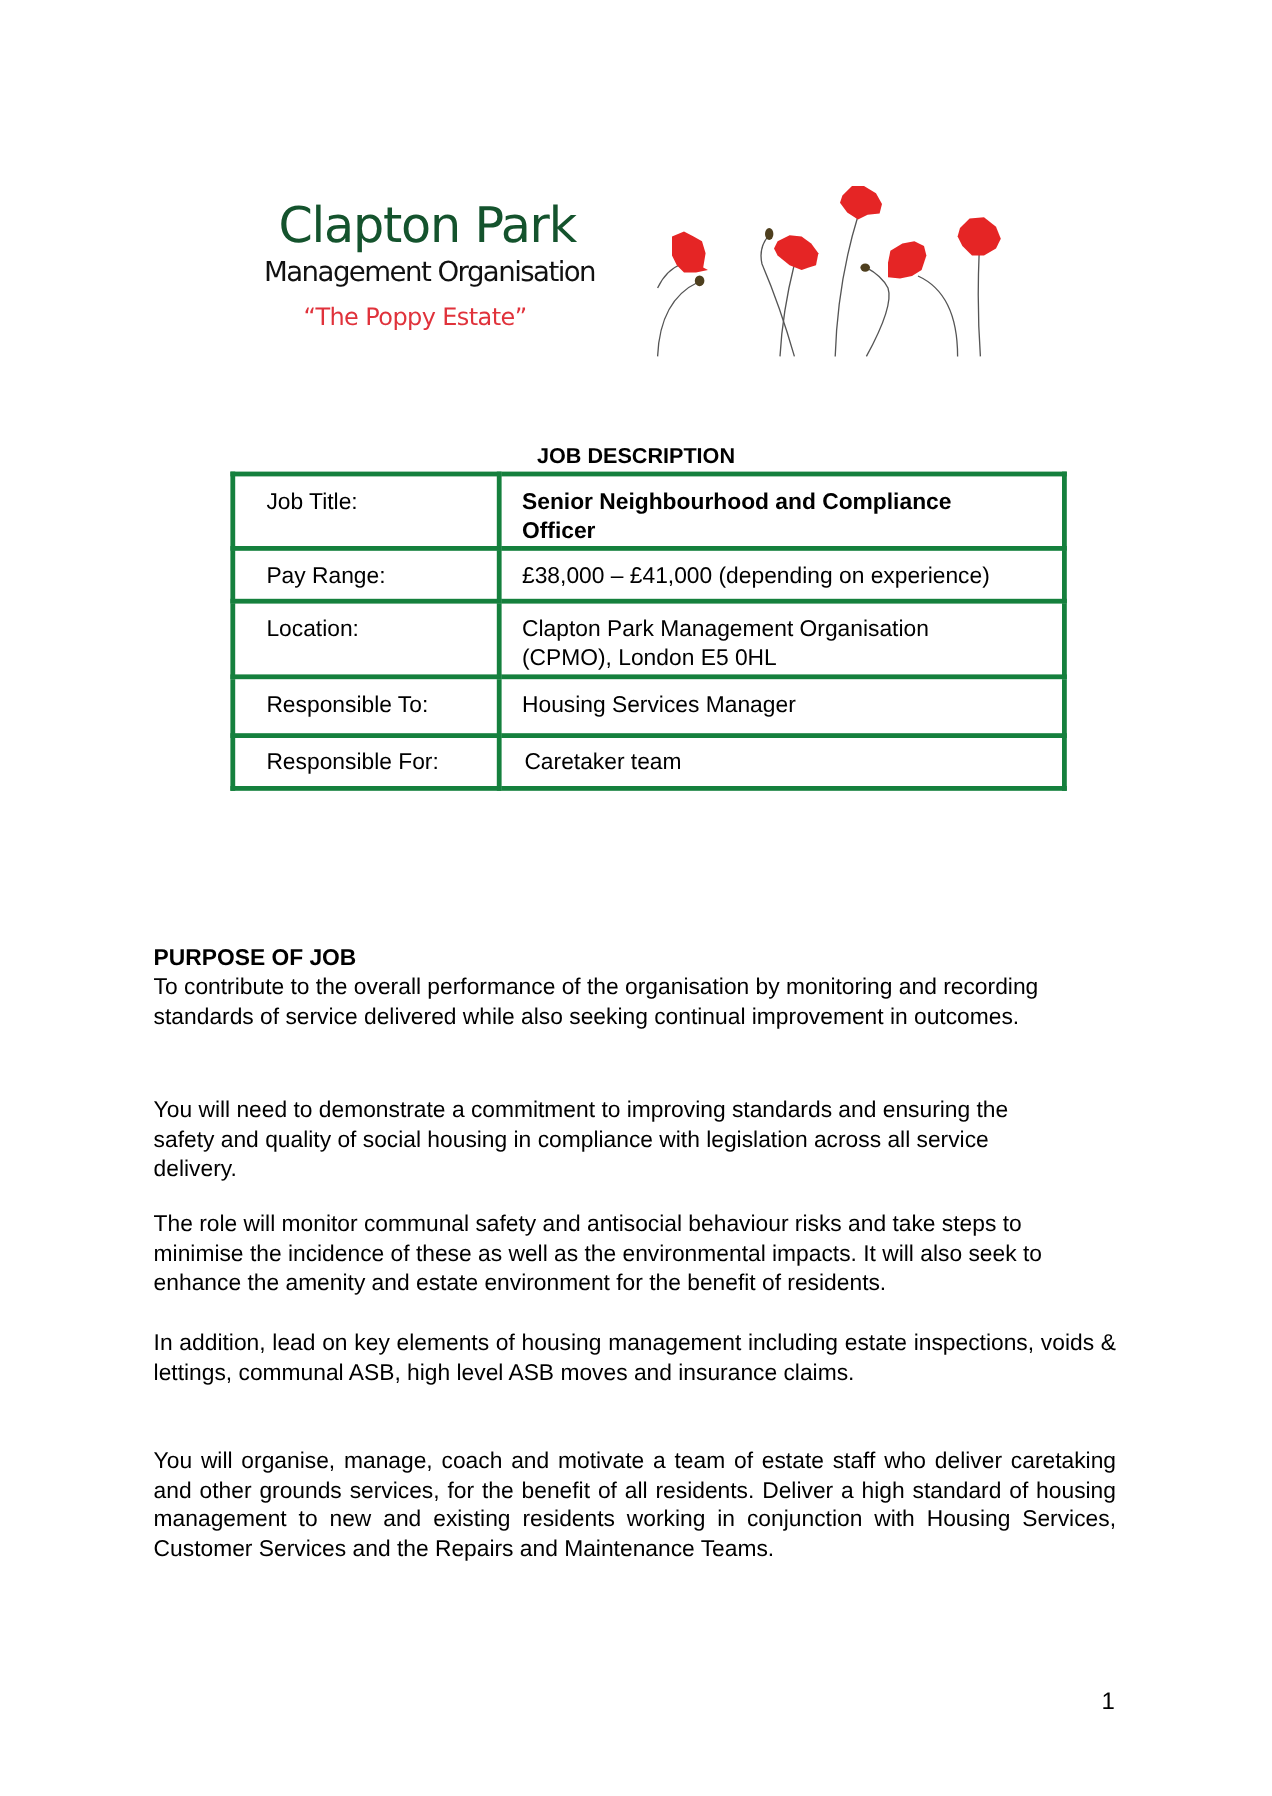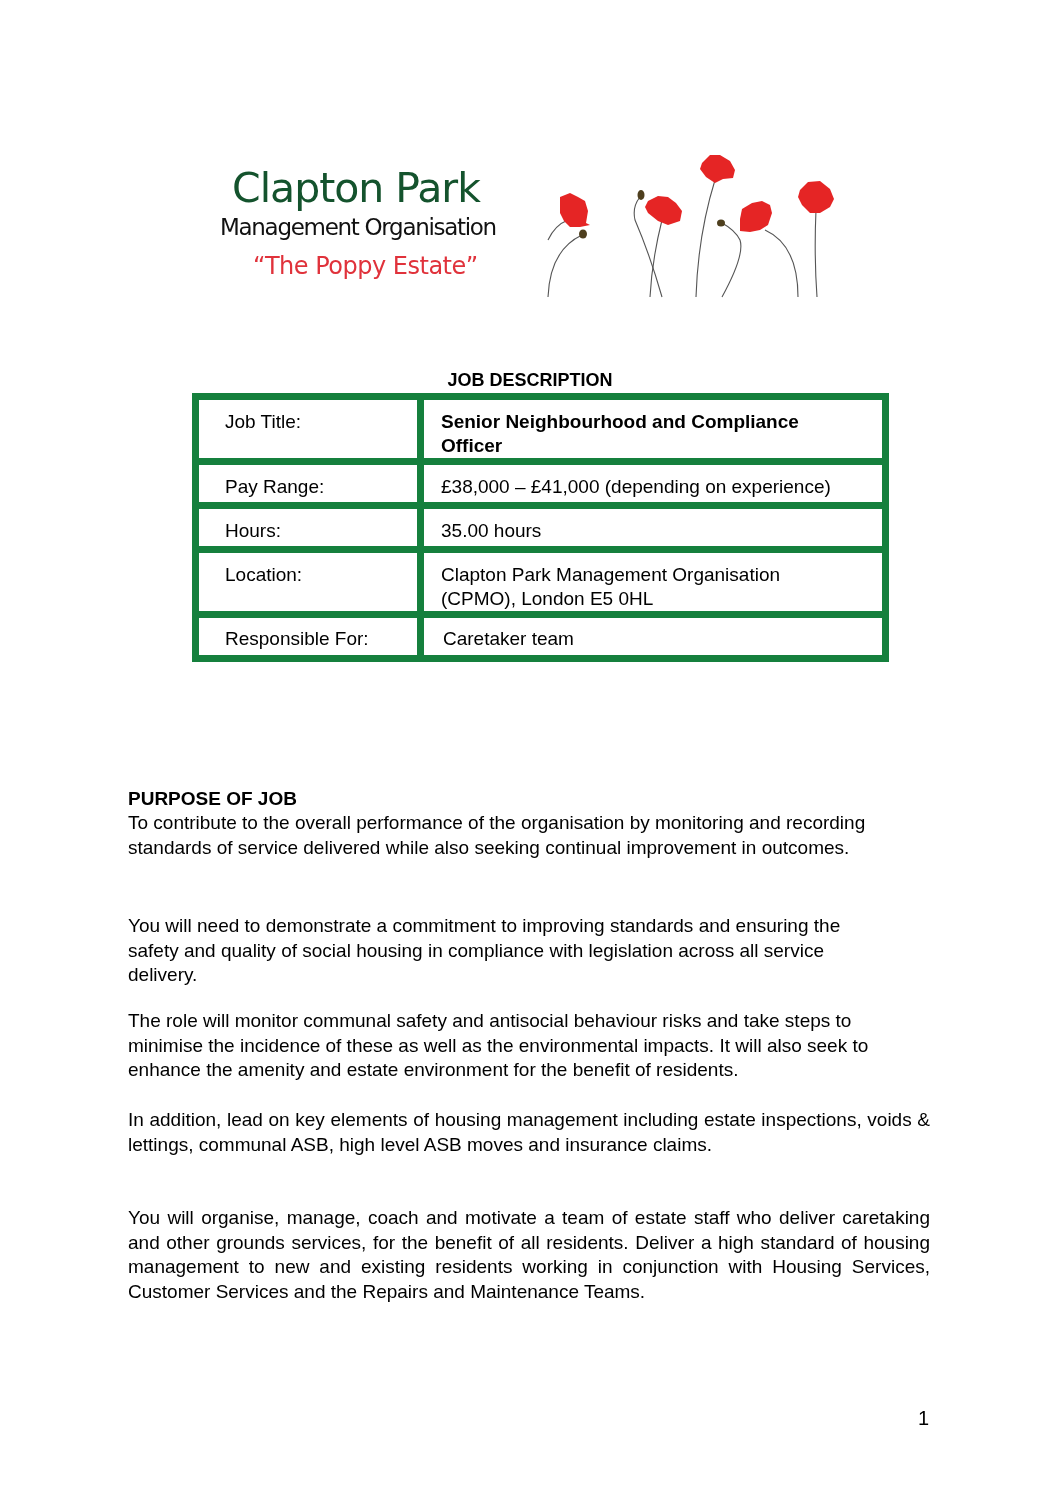--- a/index.html
+++ b/index.html
@@ -1,24 +1,24 @@
 <!DOCTYPE html>
 <html><head>
   <meta charset="utf-8">
   <style>
     html, body { margin: 0; padding: 0; background: #ffffff; }
     body { width: 1060px; height: 1497px; position: relative; overflow: hidden; font-family: "Liberation Sans", sans-serif; color: #000; }
     .logo { position: absolute; left: 220px; top: 160px; width: 320px; }
     .logo-name { position: absolute; left: 12px; top: 4px; font-family: "DejaVu Sans", sans-serif; font-size: 41px; letter-spacing: -1px; white-space: nowrap; color: #14532d; }
     .logo-org { position: absolute; left: 0; top: 54px; font-family: "DejaVu Sans", sans-serif; font-size: 23px; letter-spacing: -1.3px; white-space: nowrap; color: #111; }
-    .logo-tagline { position: absolute; left: 33px; top: 92px; font-family: "DejaVu Sans", sans-serif; font-size: 24px; letter-spacing: -0.5px; white-space: nowrap; color: #e0323b; }
+    .logo-tagline { position: absolute; left: 33px; top: 92px; font-family: "DejaVu Sans", sans-serif; font-size: 20px; letter-spacing: -0.5px; white-space: nowrap; color: #e0323b; }
     .poppies { position: absolute; left: 540px; top: 145px; width: 300px; height: 160px; }
     .doc-heading { position: absolute; left: 0; width: 1060px; top: 370px; text-align: center; font-weight: bold; font-size: 18px; letter-spacing: 0px; }
     table.jd { position: absolute; left: 192px; top: 393px; width: 697px; border-collapse: collapse; font-size: 19px; }
-    table.jd td { border: 7px solid #15803d; padding: 0 26px; vertical-align: top; line-height: 24px; }
+    table.jd td { border: 4px solid #15803d; padding: 0 26px; vertical-align: top; line-height: 24px; }
     table.jd td.lbl { width: 166px; }
     table.jd td.val { padding-left: 17px; }
     table.jd td.val.bold { font-weight: bold; }
     .section { position: absolute; left: 128px; width: 802px; font-size: 19px; line-height: 24.6px; }
     .section-title { position: absolute; left: 128px; top: 788px; font-weight: bold; font-size: 19px; }
     .justify { text-align: justify; text-align-last: left; }
     .page-num { position: absolute; left: 918px; top: 1407px; font-size: 20px; }
   </style>
 </head>
 <body>
@@ -72,30 +72,30 @@
 <table class="jd">
   <tbody>
       <tr style="height:45px;">
     <td class="lbl" style="padding-top:10px;">Job Title:</td>
     <td class="val bold" style="padding-top:10px;">Senior Neighbourhood and Compliance Officer</td>
   </tr>
   <tr style="height:44px;">
     <td class="lbl" style="padding-top:10px;">Pay Range:</td>
     <td class="val" style="padding-top:10px;">£38,000 – £41,000 (depending on experience)</td>
   </tr>
-  <tr style="height:44px;">
-    <td class="lbl" style="padding-top:10px;">Hours:</td>
-    <td class="val" style="padding-top:10px;">35.00 hours</td>
-  </tr>
   <tr style="height:63px;">
     <td class="lbl" style="padding-top:10px;">Location:</td>
     <td class="val" style="padding-top:10px;">
       <div>Clapton Park Management Organisation</div>
       <div>(CPMO), London E5 0HL</div>
     </td>
+  </tr>
+  <tr style="height:49px;">
+    <td class="lbl" style="padding-top:10px;">Responsible To:</td>
+    <td class="val" style="padding-top:10px;">Housing Services Manager</td>
   </tr>
   <tr style="height:44px;">
     <td class="lbl" style="padding-top:9px;">Responsible For:</td>
     <td class="val" style="padding-top:9px; padding-left:19px;">Caretaker team</td>
   </tr>
 </tbody>
   </table>
 
 <div class="section-title">PURPOSE OF JOB</div>
 

